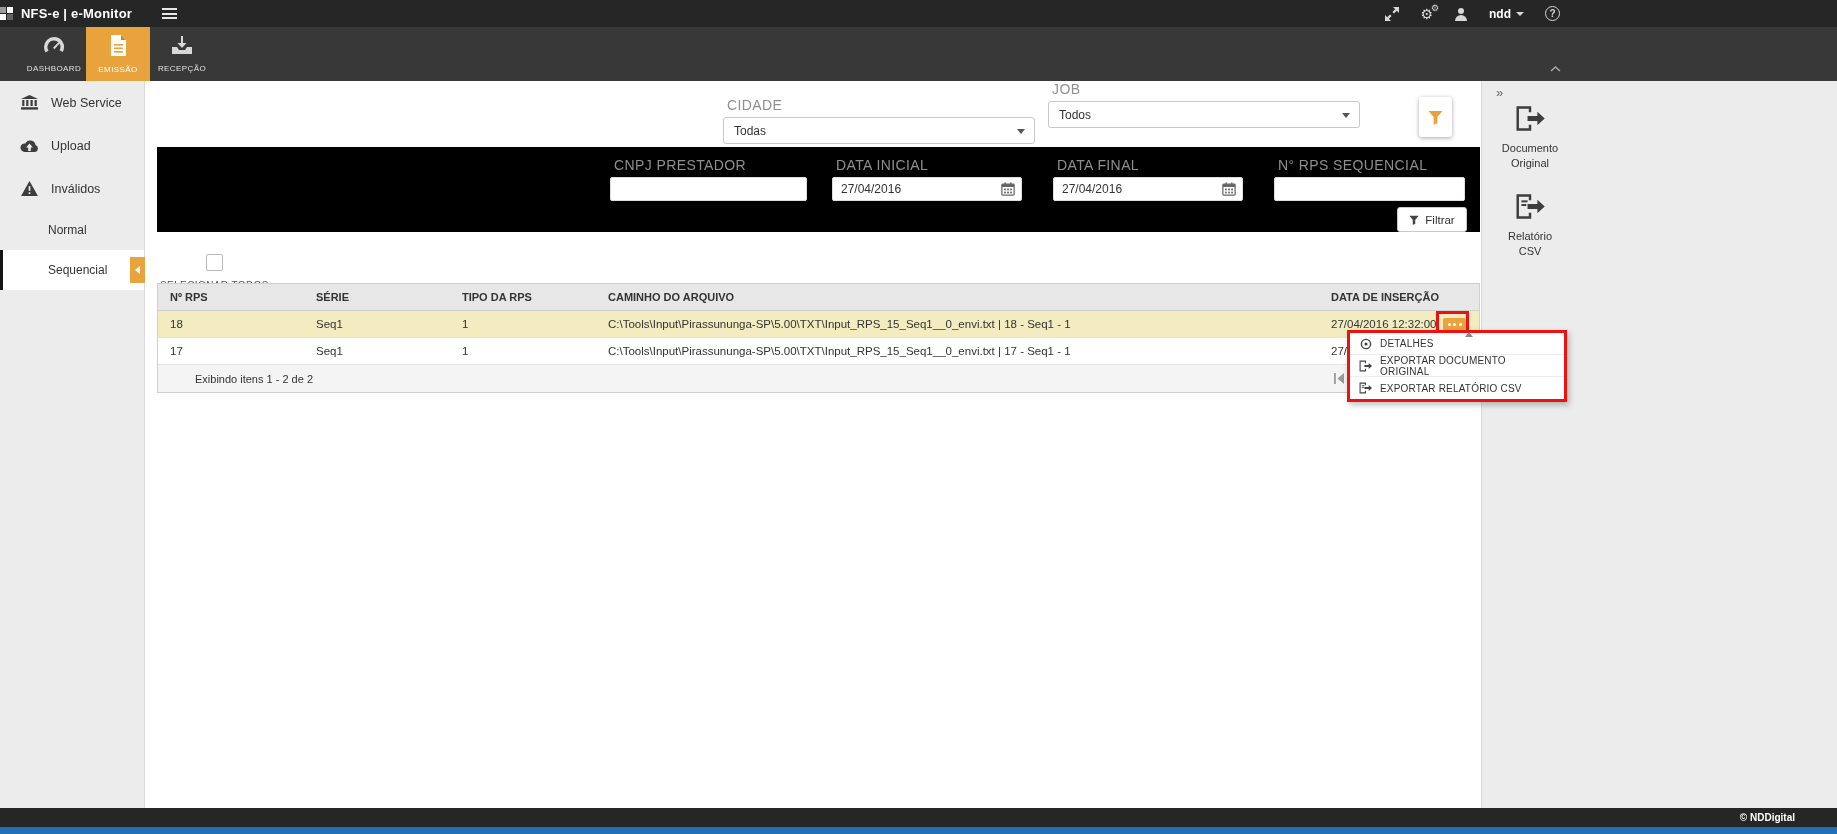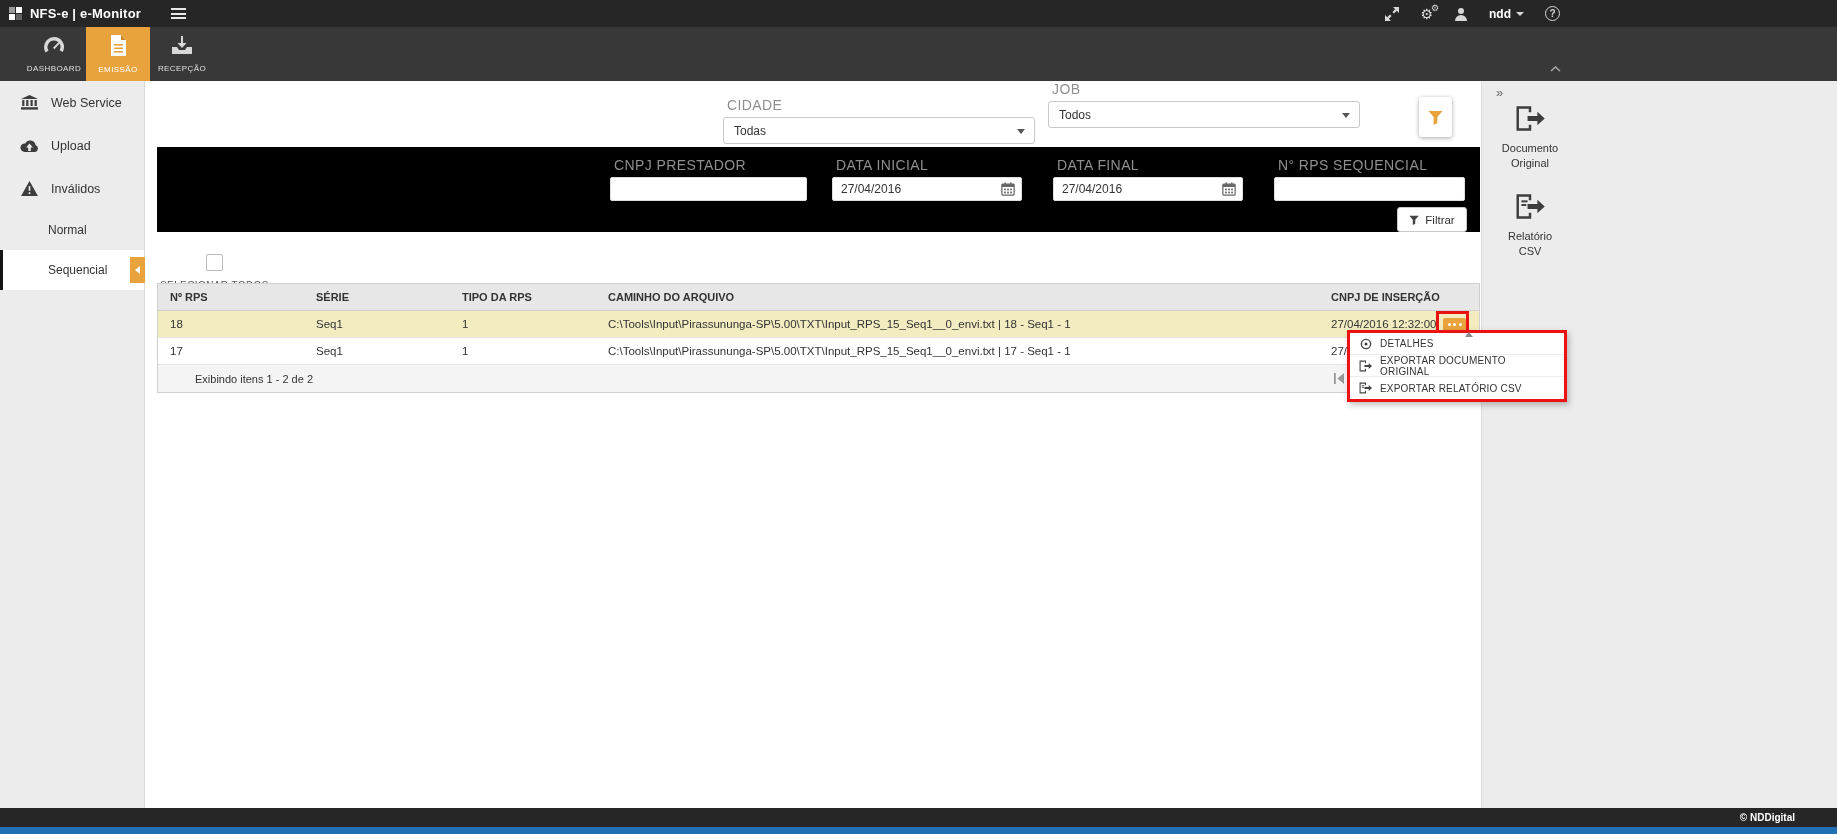--- a/index.html
+++ b/index.html
@@ -1,20 +1,20 @@
 <!DOCTYPE html>
 <html><head>
 <meta charset="utf-8">
 <style>
   * { box-sizing: border-box; margin: 0; padding: 0; }
   html, body { width: 1837px; height: 834px; }
   body { font-family: "Liberation Sans", "DejaVu Sans", sans-serif; overflow: hidden; background: #fff; }
 
   
-  .topbar { height: 27px; background: #262626; color: #fff; display: flex; align-items: center; padding-left: 9px; }
+  .topbar { height: 27px; background: #262626; color: #fff; display: flex; align-items: center; }
   .logo { display: grid; grid-template-columns: 6px 6px; grid-auto-rows: 6px; gap: 1px; margin-right: 8px; }
   .logo i { display: block; }
   .s1 { background: #9b9b9b; } .s2 { background: #fdfdfd; } .s3 { background: #fdfdfd; } .s4 { background: #636363; }
   .topbar-title { font-size: 13px; font-weight: 700; letter-spacing: .2px; }
   .hamburger { margin-left: 30px; display: flex; flex-direction: column; gap: 2.5px; cursor: pointer; }
   .hamburger i { width: 15px; height: 2px; background: #e8e8e8; display: block; }
   .topbar-right { margin-left: auto; margin-right: 277px; display: flex; align-items: center; gap: 21px; }
   .tb-icon { display: flex; align-items: center; color: #d8d8d8; cursor: pointer; line-height: 1; }
   .gearwrap { position: relative; font-size: 14px; color: #d8d8d8; }
   .gear2 { position: absolute; font-size: 9px; right: -6px; top: -3px; }
@@ -310,21 +310,21 @@
       <span class="checkbox"></span>
       <span class="select-all-label">SELECIONAR TODOS</span>
     </div>
 
     <div class="grid">
       <div class="g-head">
         <div class="gc c1">Nº RPS</div>
         <div class="gc c2">SÉRIE</div>
         <div class="gc c3">TIPO DA RPS</div>
         <div class="gc c4">CAMINHO DO ARQUIVO</div>
-        <div class="gc c5">CNPJ DE INSERÇÃO</div>
+        <div class="gc c5">DATA DE INSERÇÃO</div>
       </div>
       <div class="g-row selected">
         <div class="gc c1">18</div>
         <div class="gc c2">Seq1</div>
         <div class="gc c3">1</div>
         <div class="gc c4">C:\Tools\Input\Pirassununga-SP\5.00\TXT\Input_RPS_15_Seq1__0_envi.txt | 18 - Seq1 - 1</div>
         <div class="gc c5">
           <span>27/04/2016 12:32:00</span>
           <span class="more-btn">
               <i></i>

